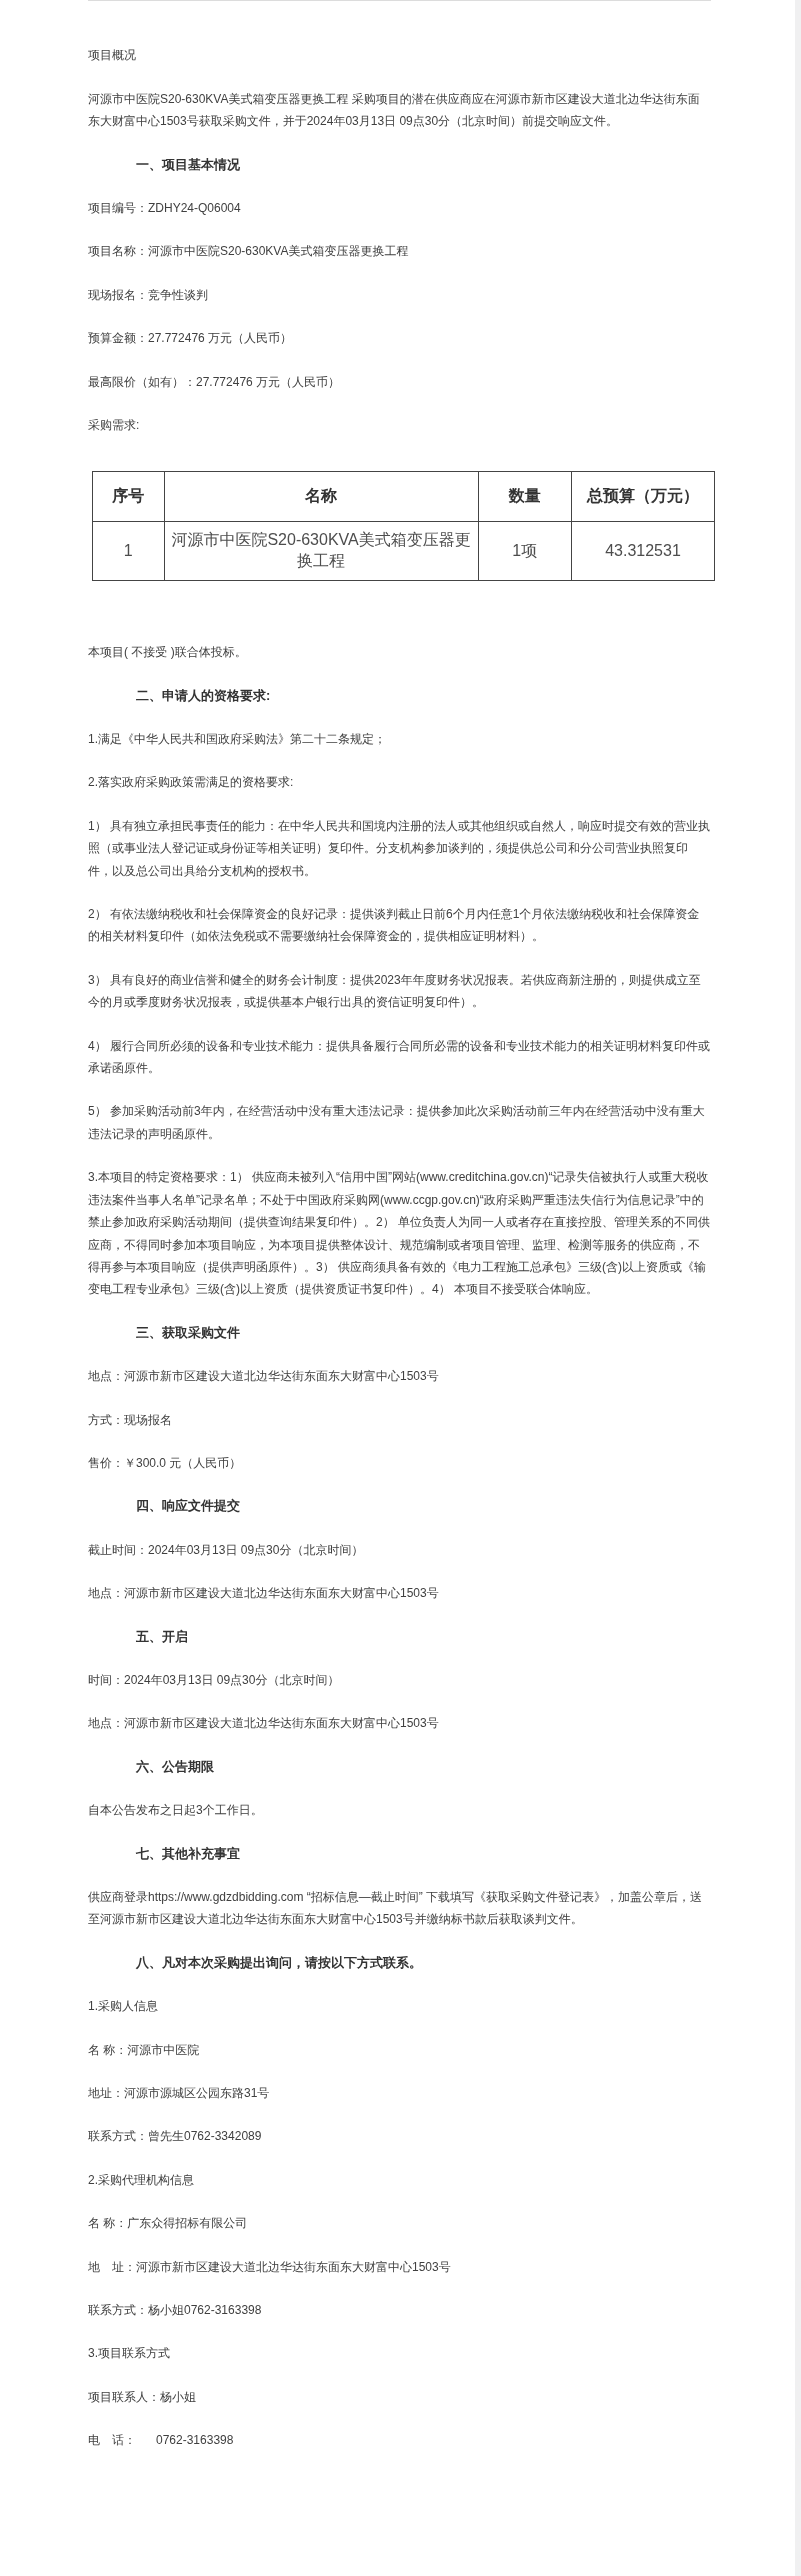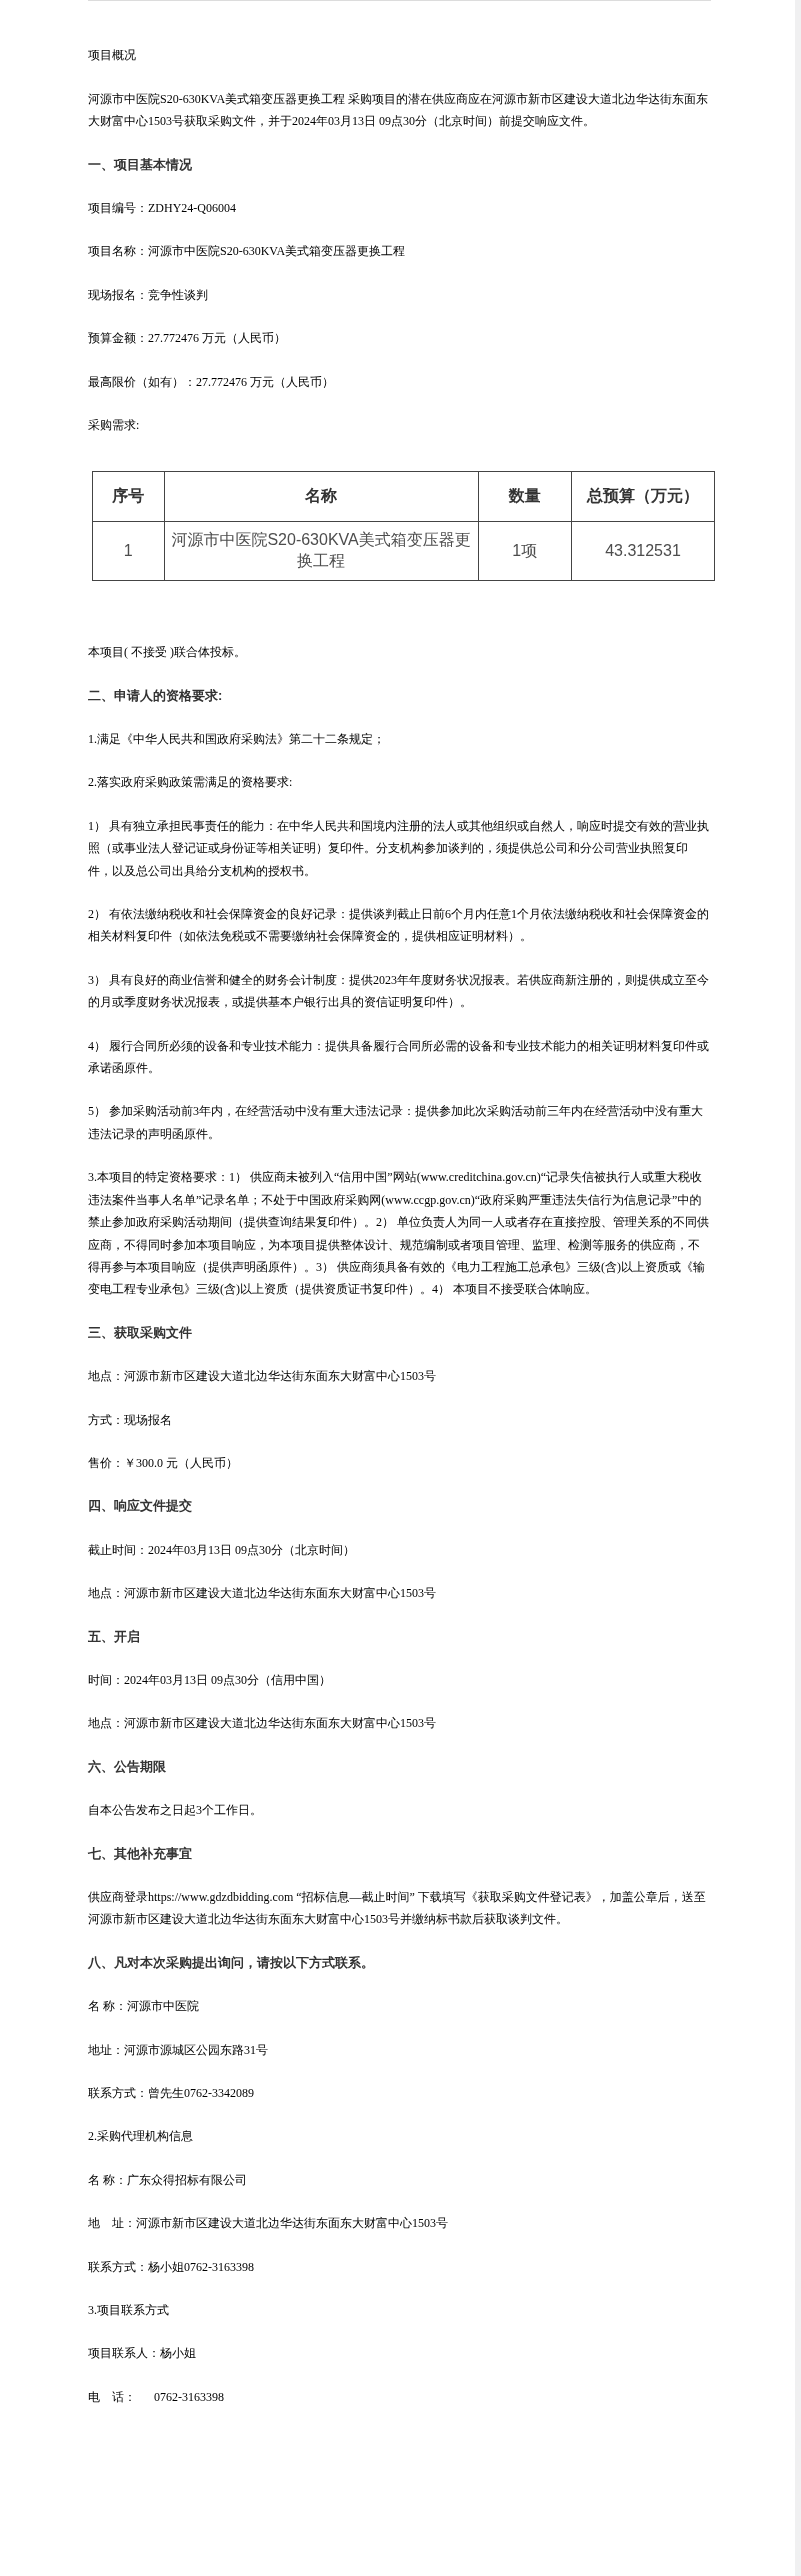--- a/index.html
+++ b/index.html
@@ -31,24 +31,24 @@
   .block {
     line-height: 22.4px;
     margin: 21px 0;
     white-space: pre-wrap;
     word-break: break-all;
   }
   .block.heading {
     font-weight: bold;
     color: #333333;
     font-size: 13px;
+    margin-left: 48px;
   }
   .block.para {
-    color: #000000;
-    font-family: Liberation Serif, serif;
+    color: #404040;
   }
   table.req-table {
     border-collapse: collapse;
     width: 100%;
     margin: 35px 0 60px 4px;
     color: #4d4d4d;
     font-size: 16px;
   }
   table.req-table th,
   table.req-table td {
@@ -118,27 +118,28 @@
       <div class="block para">5） 参加采购活动前3年内，在经营活动中没有重大违法记录：提供参加此次采购活动前三年内在经营活动中没有重大违法记录的声明函原件。</div>
       <div class="block para">3.本项目的特定资格要求：1） 供应商未被列入“信用中国”网站(www.creditchina.gov.cn)“记录失信被执行人或重大税收违法案件当事人名单”记录名单；不处于中国政府采购网(www.ccgp.gov.cn)“政府采购严重违法失信行为信息记录”中的禁止参加政府采购活动期间（提供查询结果复印件）。2） 单位负责人为同一人或者存在直接控股、管理关系的不同供应商，不得同时参加本项目响应，为本项目提供整体设计、规范编制或者项目管理、监理、检测等服务的供应商，不得再参与本项目响应（提供声明函原件）。3） 供应商须具备有效的《电力工程施工总承包》三级(含)以上资质或《输变电工程专业承包》三级(含)以上资质（提供资质证书复印件）。4） 本项目不接受联合体响应。</div>
       <div class="block heading">三、获取采购文件</div>
       <div class="block para">地点：河源市新市区建设大道北边华达街东面东大财富中心1503号</div>
       <div class="block para">方式：现场报名</div>
       <div class="block para">售价：￥300.0 元（人民币）</div>
       <div class="block heading">四、响应文件提交</div>
       <div class="block para">截止时间：2024年03月13日 09点30分（北京时间）</div>
       <div class="block para">地点：河源市新市区建设大道北边华达街东面东大财富中心1503号</div>
       <div class="block heading">五、开启</div>
-      <div class="block para">时间：2024年03月13日 09点30分（信用中国）</div>
+      <div class="block para">时间：2024年03月13日 09点30分（北京时间）</div>
       <div class="block para">地点：河源市新市区建设大道北边华达街东面东大财富中心1503号</div>
       <div class="block heading">六、公告期限</div>
       <div class="block para">自本公告发布之日起3个工作日。</div>
       <div class="block heading">七、其他补充事宜</div>
       <div class="block para">供应商登录https://www.gdzdbidding.com “招标信息—截止时间” 下载填写《获取采购文件登记表》，加盖公章后，送至河源市新市区建设大道北边华达街东面东大财富中心1503号并缴纳标书款后获取谈判文件。</div>
       <div class="block heading">八、凡对本次采购提出询问，请按以下方式联系。</div>
+      <div class="block para">1.采购人信息</div>
       <div class="block para">名 称：河源市中医院</div>
       <div class="block para">地址：河源市源城区公园东路31号</div>
       <div class="block para">联系方式：曾先生0762-3342089</div>
       <div class="block para">2.采购代理机构信息</div>
       <div class="block para">名 称：广东众得招标有限公司</div>
       <div class="block para">地　址：河源市新市区建设大道北边华达街东面东大财富中心1503号</div>
       <div class="block para">联系方式：杨小姐0762-3163398</div>
       <div class="block para">3.项目联系方式</div>
       <div class="block para">项目联系人：杨小姐</div>
       <div class="block para">电　话：      0762-3163398</div>

